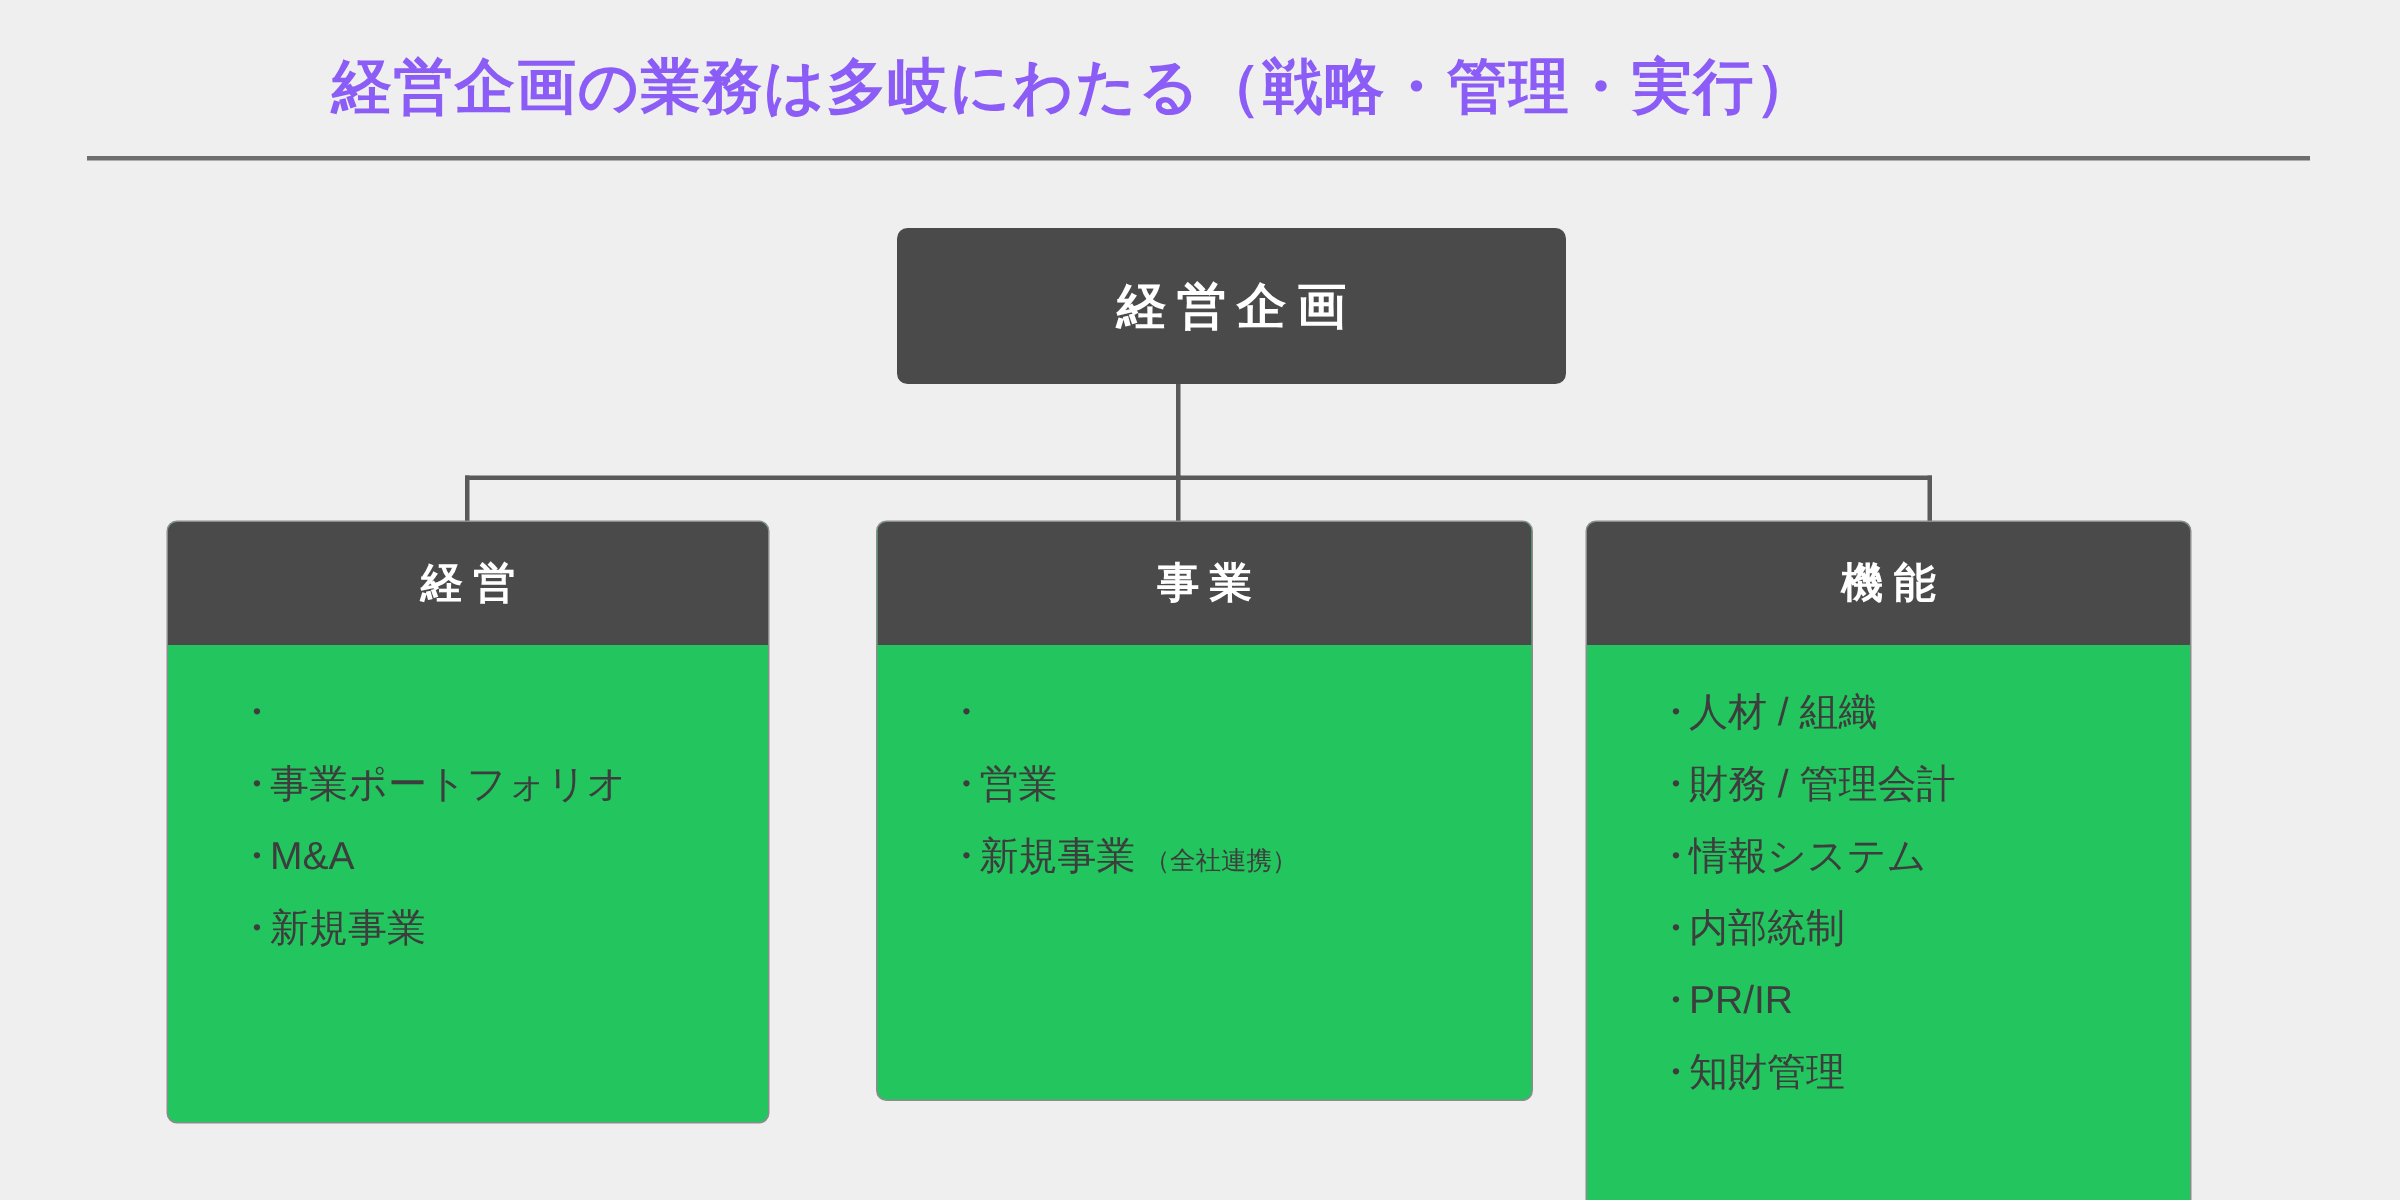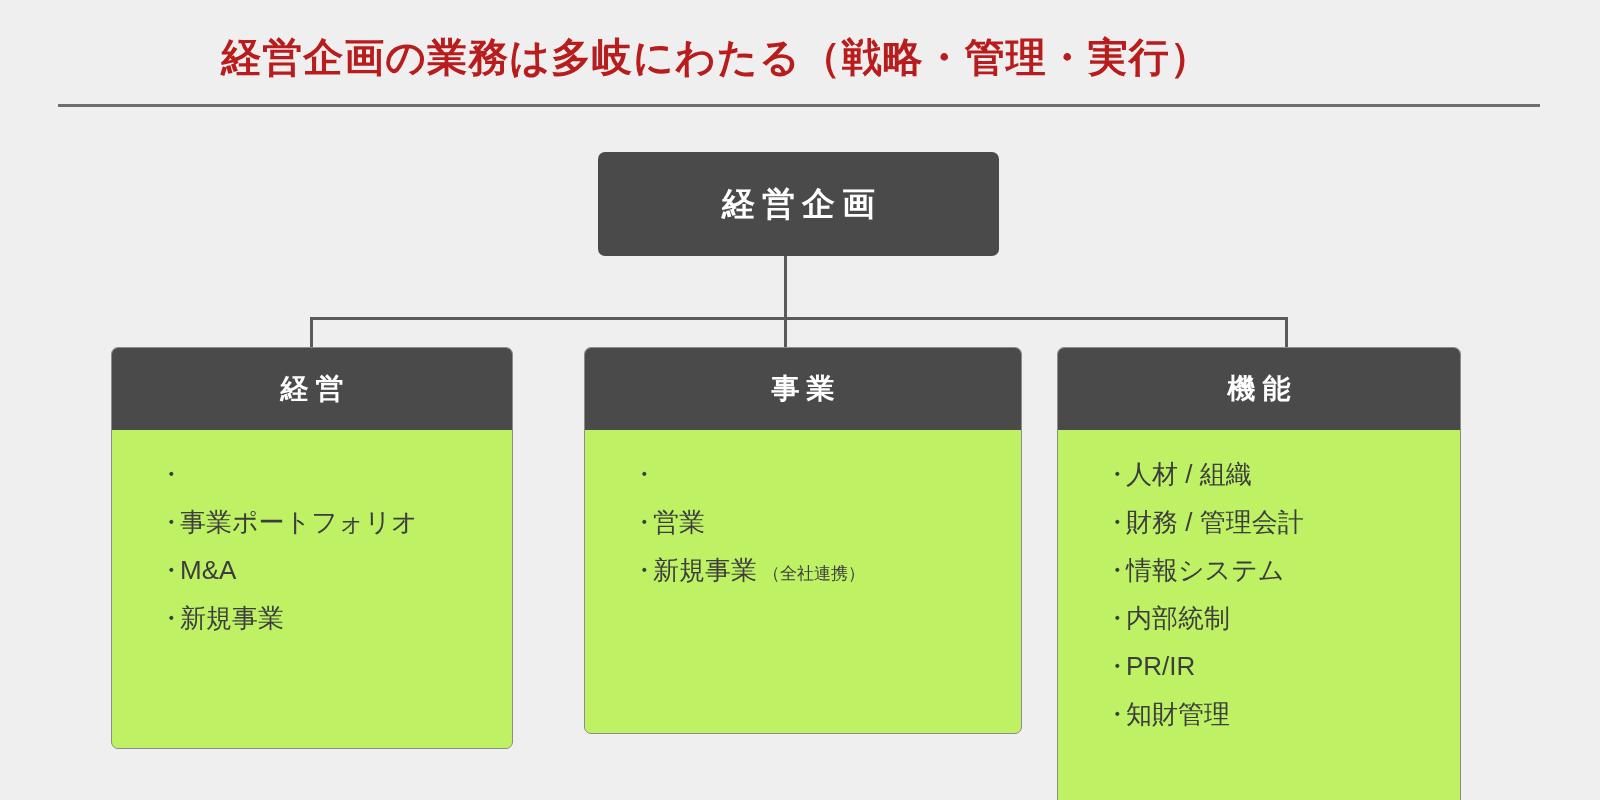--- a/index.html
+++ b/index.html
@@ -23,21 +23,21 @@
   
   .title {
     position: absolute;
     left: 0;
     top: 30px;
     width: 1432px;
     text-align: center;
     font-size: 40px;
     font-weight: bold;
     letter-spacing: 1px;
-    color: #b91c1c;
+    color: #8b5cf6;
     white-space: nowrap;
   }
   .title-rule {
     position: absolute;
     left: 58px;
     top: 104px;
     width: 1482px;
     height: 3px;
     background: #6e6e6e;
   }
@@ -76,21 +76,21 @@
     top: 317px;
     width: 3px;
     height: 31px;
   }
 
   
   .root-node {
     position: absolute;
     left: 598px;
     top: 152px;
-    width: 401px;
+    width: 446px;
     height: 104px;
     background: #4a4a4a;
     border-radius: 7px;
     display: flex;
     align-items: center;
     justify-content: center;
   }
   .root-label {
     color: #ffffff;
     font-size: 33px;
@@ -98,21 +98,21 @@
     letter-spacing: 7px;
     text-indent: 7px;
   }
 
   
   .card {
     position: absolute;
     top: 347px;
     border: 1px solid #8c8c8c;
     border-radius: 7px;
-    background: #bef264;
+    background: #22c55e;
     box-sizing: border-box;
     overflow: hidden;
     display: flex;
     flex-direction: column;
   }
   .card-1 { left: 111px; width: 402px; height: 402px; }
   .card-2 { left: 584px; width: 438px; height: 387px; }
   .card-3 { left: 1057px; width: 404px; height: 473px; }
 
   .card-header {

